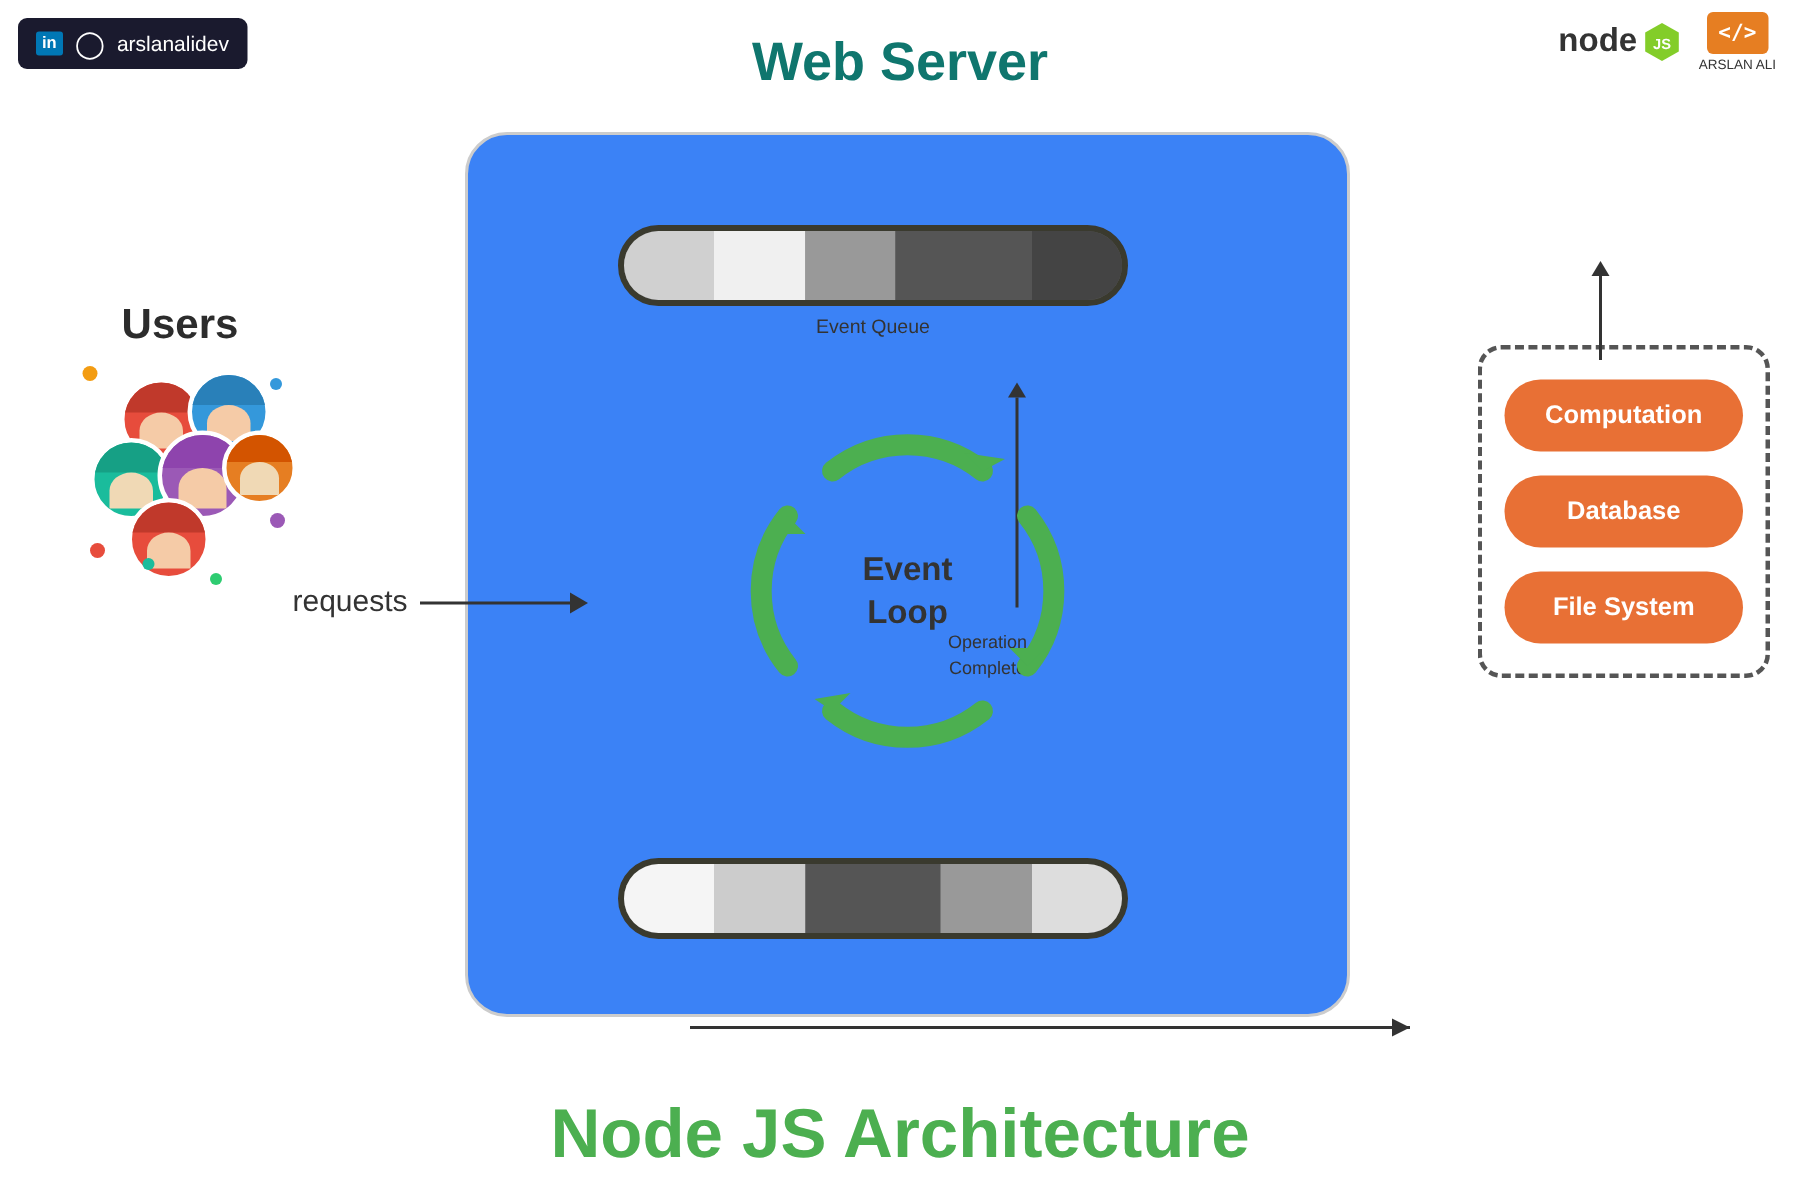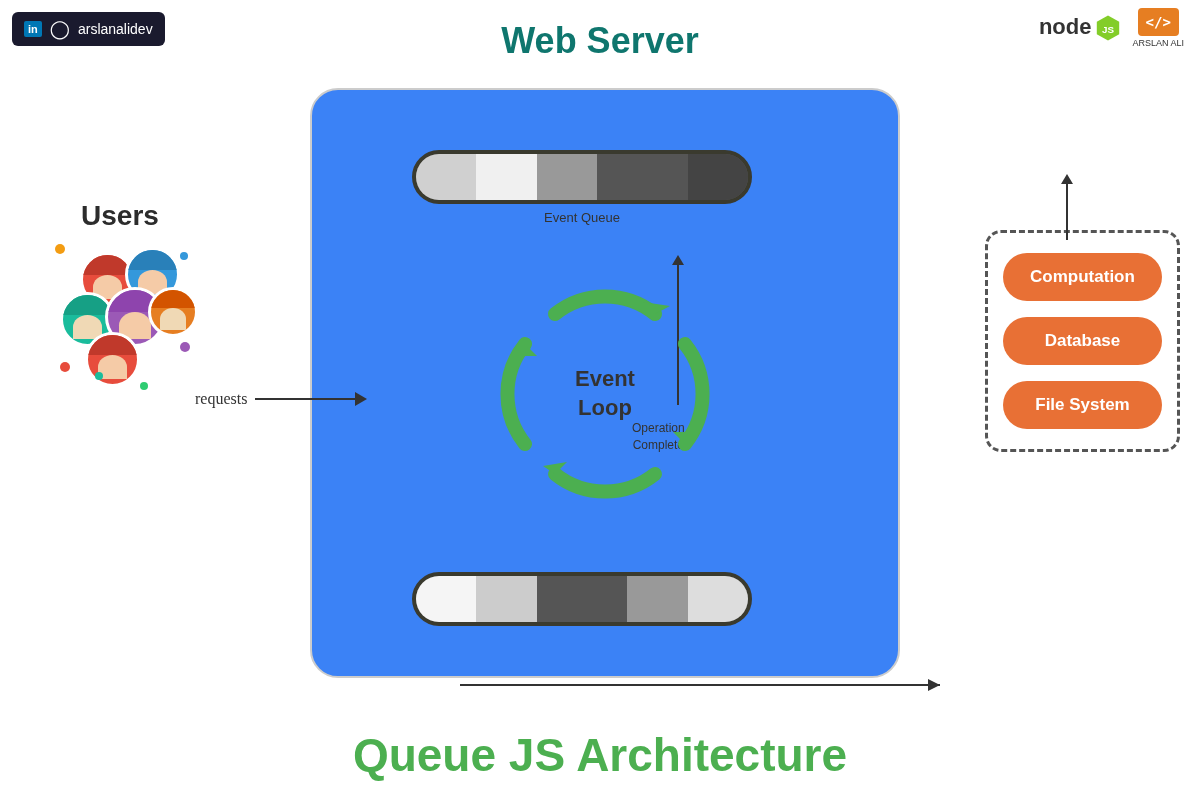--- a/index.html
+++ b/index.html
@@ -239,24 +239,23 @@
     
     #request-arrow {
       position: absolute;
       top: 390px;
       left: 195px;
       display: flex;
       align-items: center;
       gap: 0;
     }
     .requests-text {
-      font-size: 16px;
+      font-size: 20px;
       color: #333;
       margin-right: 8px;
-      font-family: Liberation Serif, serif;
     }
     .arrow-line {
       width: 100px;
       height: 2px;
       background: #333;
       position: relative;
     }
     .arrow-head {
       width: 0;
       height: 0;
@@ -487,13 +486,13 @@
 <div id="right-box-up-arrow">
   <div class="arrow-up-head"></div>
   <div style="width:2px;height:56px;background:#333;"></div>
 </div>
 
 <svg style="position:absolute;bottom:105px;left:460px;" width="495" height="20">
   <line x1="0" y1="10" x2="480" y2="10" stroke="#333" stroke-width="2"></line>
   <polygon points="480,10 468,4 468,16" fill="#333"></polygon>
 </svg>
 
-<div id="bottom-title">Queue JS Architecture</div>
+<div id="bottom-title">Node JS Architecture</div>
 
 </body></html>

